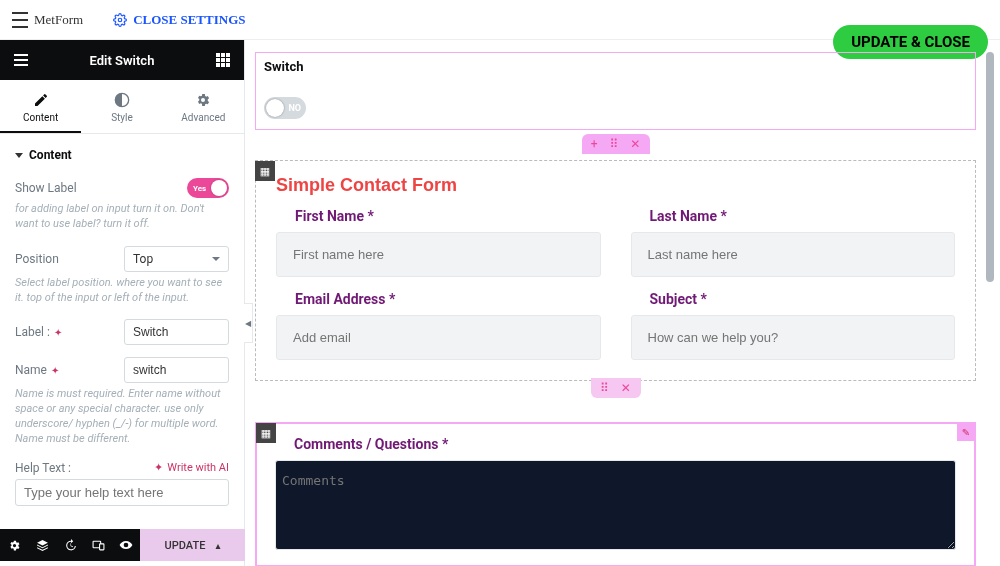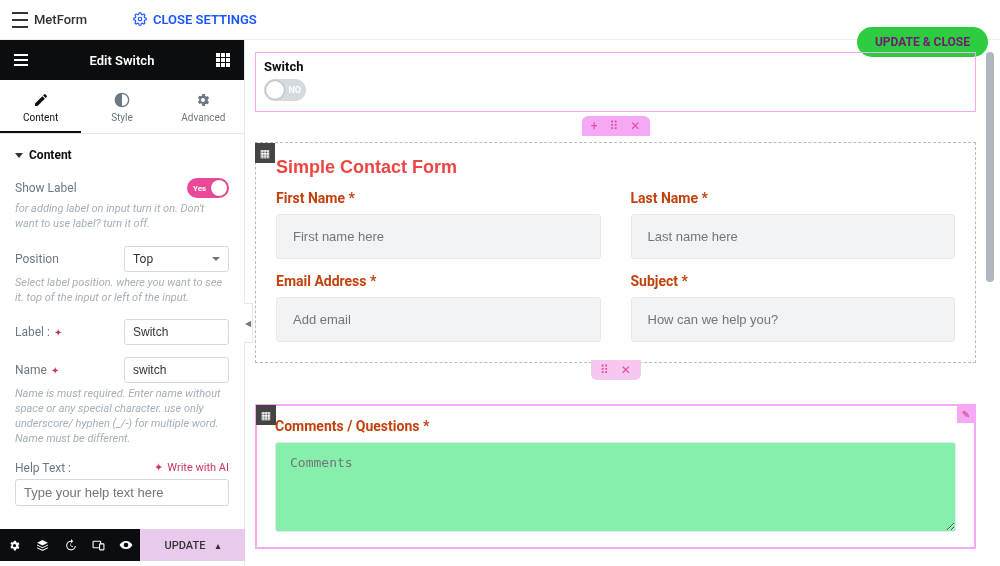--- a/index.html
+++ b/index.html
@@ -1,26 +1,26 @@
 <!DOCTYPE html>
 <html><head>
   <meta charset="utf-8">
   <style>
     * { box-sizing: border-box; margin: 0; padding: 0; }
     body { font-family: -apple-system, BlinkMacSystemFont, "Segoe UI", Roboto, Arial, sans-serif; font-size: 12px; color: #333; background: #fff; width: 1000px; height: 566px; overflow: hidden; position: relative; }
 
     
     .topbar { height: 40px; display: flex; align-items: center; padding: 0 12px; border-bottom: 1px solid #eee; }
-    .topbar-left { display: flex; align-items: flex-start; gap: 16px; }
+    .topbar-left { display: flex; align-items: flex-start; gap: 0; font-family: Liberation Serif, serif; }
     .metform-logo { display: flex; align-items: center; gap: 6px; font-weight: 500; color: #333; font-size: 13px; }
     .logo-icon { width: 16px; height: 16px; display: flex; flex-direction: column; justify-content: space-between; }
     .logo-icon span { display: block; height: 2px; background: #333; }
     .form-settings { display: flex; align-items: center; gap: 6px; color: #1a55ff; font-weight: 600; font-size: 13px; margin-left: 30px; }
     .form-settings svg { width: 14px; height: 14px; }
-    .update-close { margin-left: auto; background: #2ecc40; color: #701a75; border-radius: 18px; padding: 8px 18px; font-size: 12px; font-weight: 700; margin-top: 45px; }
+    .update-close { margin-left: auto; background: #2ecc40; color: #000000; border-radius: 18px; padding: 8px 18px; font-size: 15px; font-weight: 700; margin-top: 45px; }
 
     
     .main { display: flex; height: 526px; }
 
     
     .sidebar { width: 245px; background: #fff; display: flex; flex-direction: column; border-right: 1px solid #e6e9ec; position: relative; }
     .panel-header { background: #0c0d0e; color: #fff; height: 40px; display: flex; align-items: center; justify-content: space-between; padding: 0 12px; font-size: 13px; font-weight: 600; }
     .panel-header .icon-btn { width: 18px; height: 18px; display: flex; align-items: center; justify-content: center; cursor: pointer; }
     .hamburger { display: flex; flex-direction: column; gap: 3px; width: 14px; }
     .hamburger span { height: 2px; background: #fff; }
@@ -62,40 +62,40 @@
 
     
     .collapse-handle { position: absolute; right: -9px; top: 50%; width: 9px; height: 40px; background: #fff; border: 1px solid #e6e9ec; border-left: none; display: flex; align-items: center; justify-content: center; font-size: 8px; color: #6d7882; cursor: pointer;}
 
     
     .canvas-wrap { flex: 1; position: relative; overflow: hidden; }
     .canvas { position: absolute; inset: 0; overflow-y: auto; padding: 12px 24px 20px 10px; }
 
     .switch-widget { border: 1px solid #f5a9f5; padding: 6px 8px 10px; margin-bottom: 6px; position: relative; }
     .switch-widget .sw-label { font-size: 13px; font-weight: 700; color: #0c0d0e;}
-    .sw-toggle { margin-top: 5px; width: 42px; height: 22px; border-radius: 11px; background: #d5dadf; position: relative; display: flex; align-items: center; }
+    .sw-toggle { margin-top: 23px; width: 42px; height: 22px; border-radius: 11px; background: #d5dadf; position: relative; display: flex; align-items: center; }
     .sw-toggle .knob { width: 18px; height: 18px; background: #fff; border-radius: 50%; position: absolute; left: 2px; top: 2px; box-shadow: 0 0 2px rgba(0,0,0,.4);}
     .sw-toggle .no { position: absolute; right: 5px; font-size: 9px; color: #fff; font-weight: 700; }
 
     .section-controls { display: flex; align-items: center; justify-content: center; gap: 12px; height: 20px; margin: -2px auto 6px; width: 68px; background: #f5a9f5; border-top-left-radius: 6px; border-top-right-radius: 6px; color: #ec4899; font-size: 12px; }
     .section-controls.inverted { border-radius: 0 0 6px 6px; background: #f6c7f0; }
     .section-controls span { cursor: pointer; }
 
     .form-section { border: 1px dashed #bbb; padding: 10px 20px 20px; position: relative; }
     .section-tab { position: absolute; top: 0; left: -1px; width: 20px; height: 20px; background: #444; color: #fff; display: flex; align-items: center; justify-content: center; font-size: 11px;}
 
     .form-title { font-size: 18px; font-weight: 800; color: #ef4444; margin: 4px 0 12px 0; font-family: "Segoe UI", Arial, sans-serif; }
 
     .form-grid { display: grid; grid-template-columns: 1fr 1fr; gap: 14px 30px; }
-    .field-label { font-size: 14px; font-weight: 700; color: #c2410c; margin-bottom: 8px; display: block; }
+    .field-label { font-size: 14px; font-weight: 700; color: #701a75; margin-bottom: 8px; display: block; margin-left: 19px; }
     .field-input { width: 100%; background: #f1f3f5; border: 1px solid #e6e9ec; border-radius: 3px; padding: 14px 16px; font-size: 13px; color: #6d7882; }
 
     .comments-block { border: 2px solid #f5a9f5; padding: 12px 18px; margin-top: 18px; position: relative; }
     .edit-badge { position: absolute; top: -1px; right: -1px; width: 18px; height: 18px; background: #f5a9f5; display: flex; align-items: center; justify-content: center; font-size: 10px; color: #c36;}
-    .textarea { width: 100%; height: 90px; background: #86efac; border: 1px solid #e6e9ec; border-radius: 3px; padding: 12px 14px; font-size: 13px; color: #6d7882; }
+    .textarea { width: 100%; height: 90px; background: #0f172a; border: 1px solid #e6e9ec; border-radius: 3px; padding: 12px 6px; font-size: 13px; color: #6d7882; }
 
     .controls-between { position: relative; display: flex; justify-content: center; margin-top: -1px; }
 
     
     .scrollbar { position: absolute; right: 4px; top: 12px; width: 10px; height: 510px; background: transparent; }
     .scrollbar .thumb { position: absolute; top: 0; width: 8px; height: 230px; background: #b0b7bf; border-radius: 4px; }
   </style>
 </head>
 <body>
 

